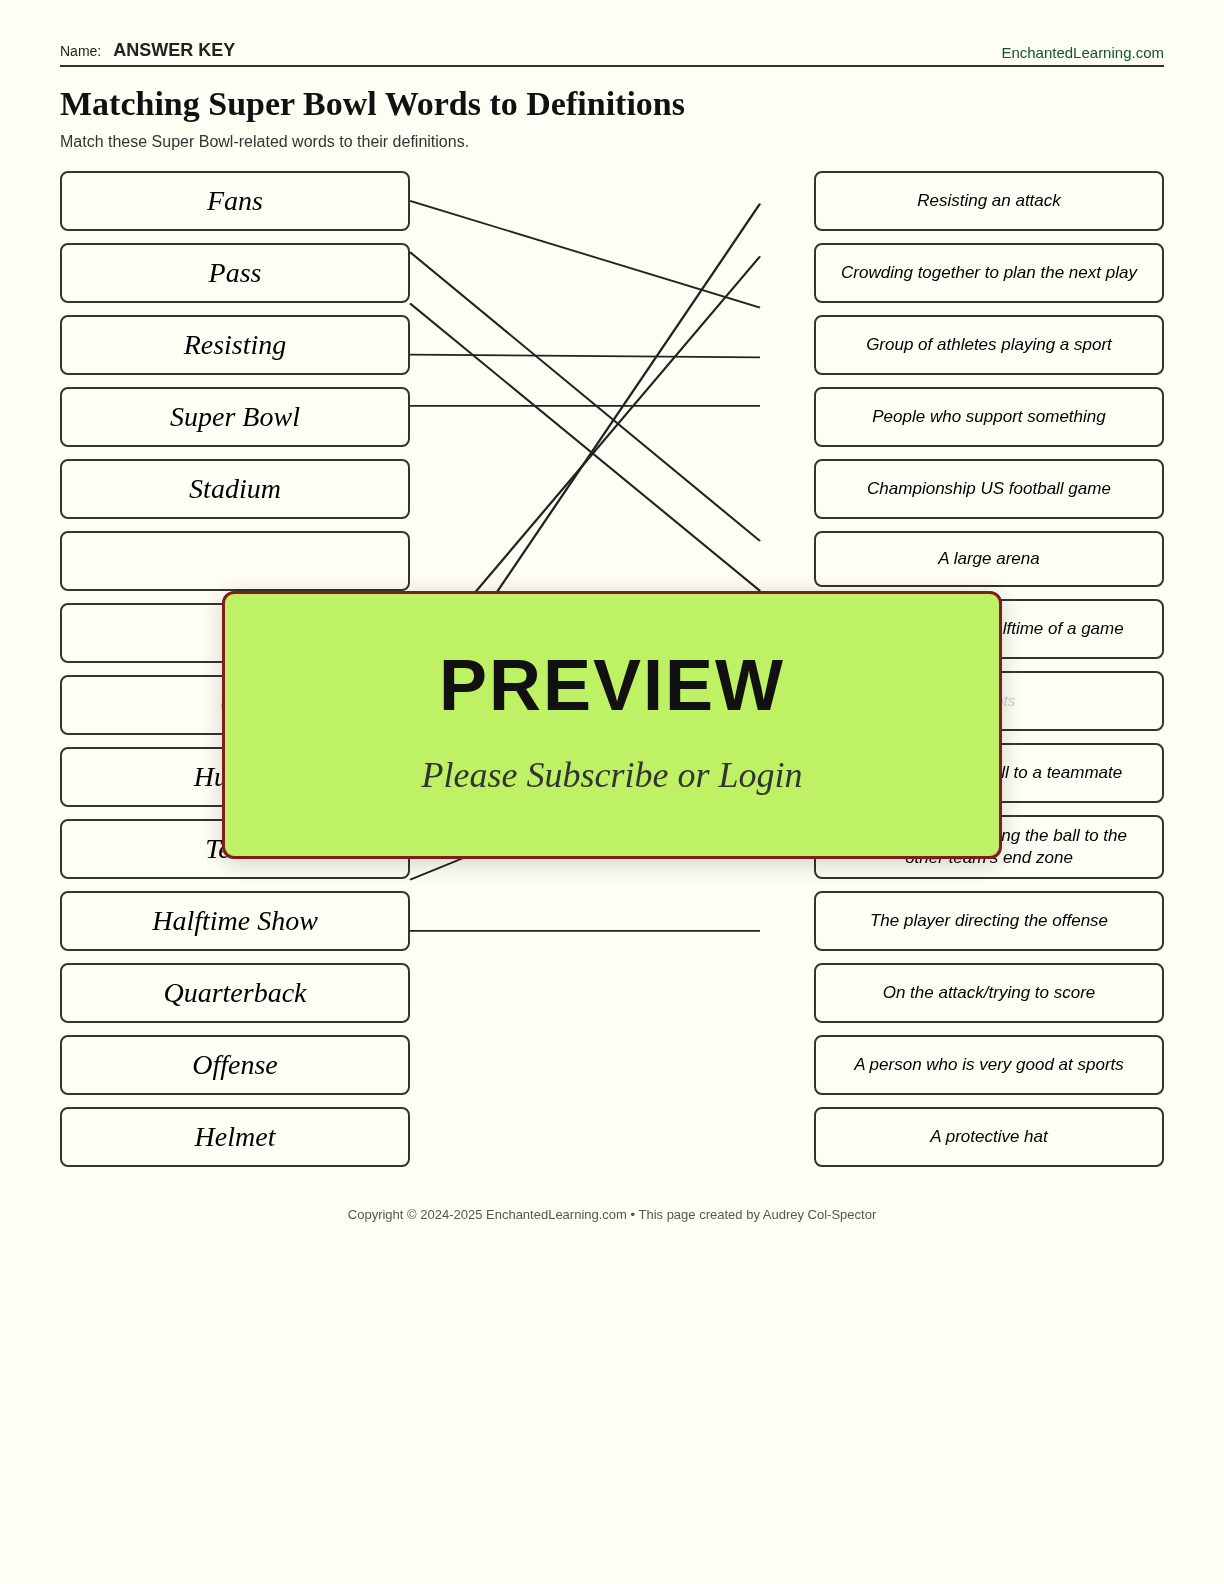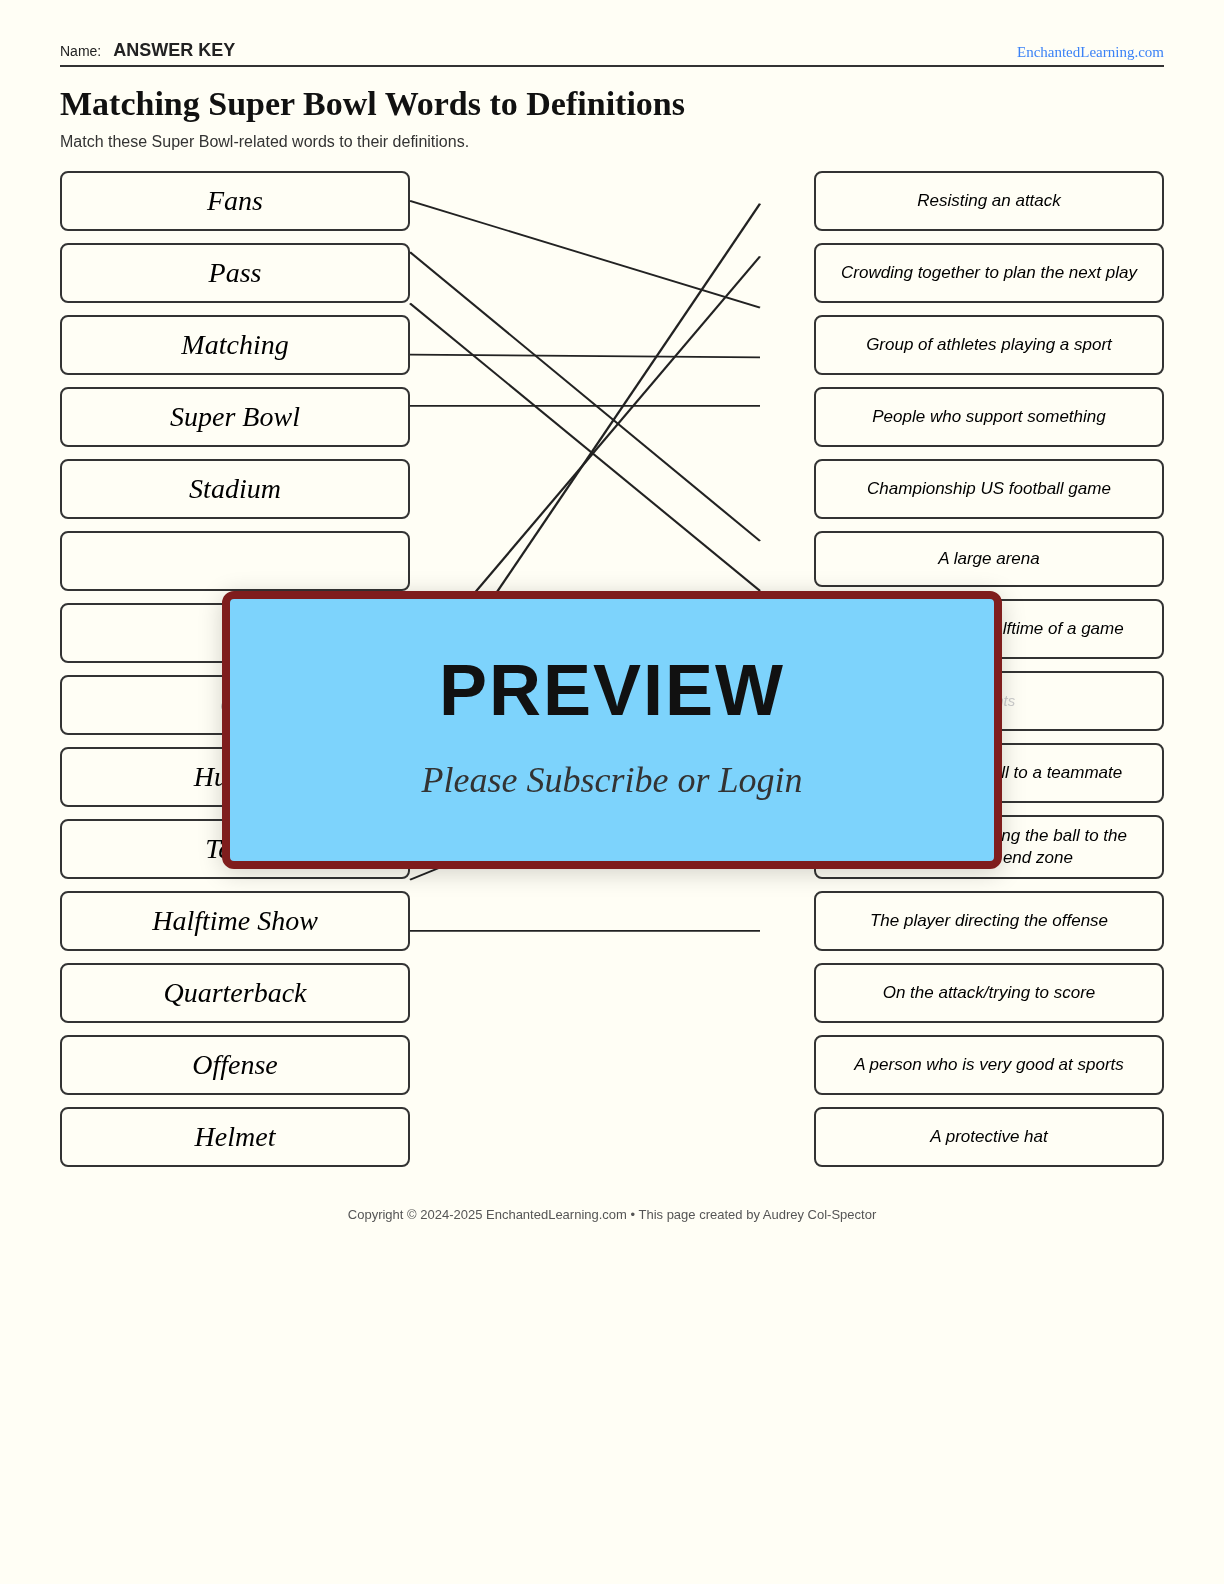--- a/index.html
+++ b/index.html
@@ -33,23 +33,23 @@
     }
     .name-value {
       font-family: Arial, sans-serif;
       font-size: 18px;
       font-weight: bold;
       color: #222;
       margin-left: 8px;
       margin-top: 48px;
     }
     .site-name {
-      font-family: Liberation Serif, serif;
+      font-family: Liberation Sans, sans-serif;
       font-size: 15px;
-      color: #3b82f6;
+      color: #14532d;
     }
     .title {
       font-size: 34px;
       font-weight: bold;
       font-family: 'Comic Sans MS', cursive;
       color: #111;
       margin-bottom: 10px;
     }
     .subtitle {
       font-family: Arial, sans-serif;
@@ -110,22 +110,22 @@
       align-items: center;
       justify-content: center;
       line-height: 1.3;
     }
     .preview-overlay {
       position: absolute;
       top: 420px;
       left: 50%;
       transform: translateX(-50%);
       width: 780px;
-      background: #7dd3fc;
-      border: 8px solid #7f1d1d;
+      background: #bef264;
+      border: 3px solid #7f1d1d;
       border-radius: 12px;
       z-index: 10;
       padding: 50px 60px 60px 60px;
       text-align: center;
       box-shadow: 0 4px 24px rgba(0,0,0,0.18);
     }
     .preview-title {
       font-family: Arial, Helvetica, sans-serif;
       font-size: 72px;
       font-weight: 900;
@@ -193,21 +193,21 @@
       <line x1="350" y1="996" x2="700" y2="796" stroke="#222" stroke-width="2.5"></line>
 
       <line x1="350" y1="1068" x2="700" y2="1068" stroke="#222" stroke-width="2.5"></line>
     </svg>
 
     <div class="columns">
 
       <div class="left-col">
         <div class="word-box">Fans</div>
         <div class="word-box">Pass</div>
-        <div class="word-box">Matching</div>
+        <div class="word-box">Resisting</div>
         <div class="word-box">Super Bowl</div>
         <div class="word-box">Stadium</div>
         <div class="word-box" style="font-size:20px; color:#aaa;"></div>
         <div class="word-box" style="font-size:20px; color:#aaa;"></div>
         <div class="word-box" style="font-size:20px; color:#aaa;">Q...</div>
         <div class="word-box">Huddle</div>
         <div class="word-box">Team</div>
         <div class="word-box">Halftime Show</div>
         <div class="word-box">Quarterback</div>
         <div class="word-box">Offense</div>

